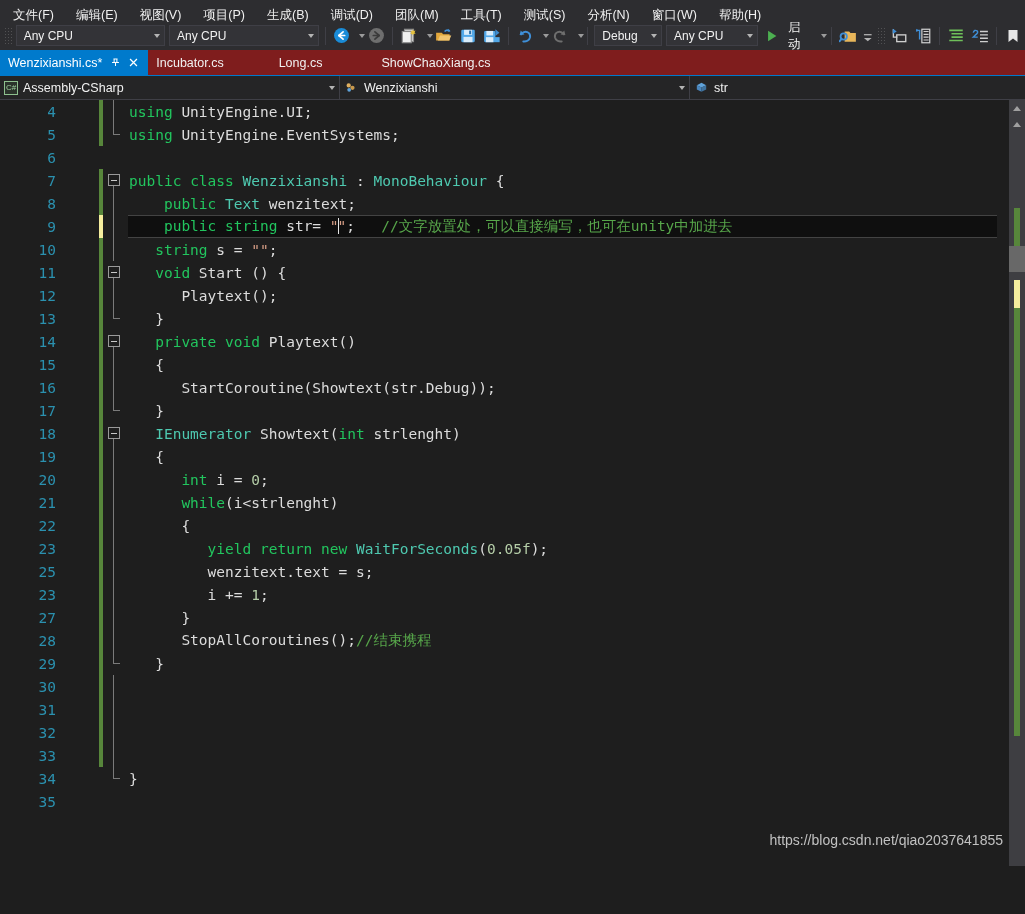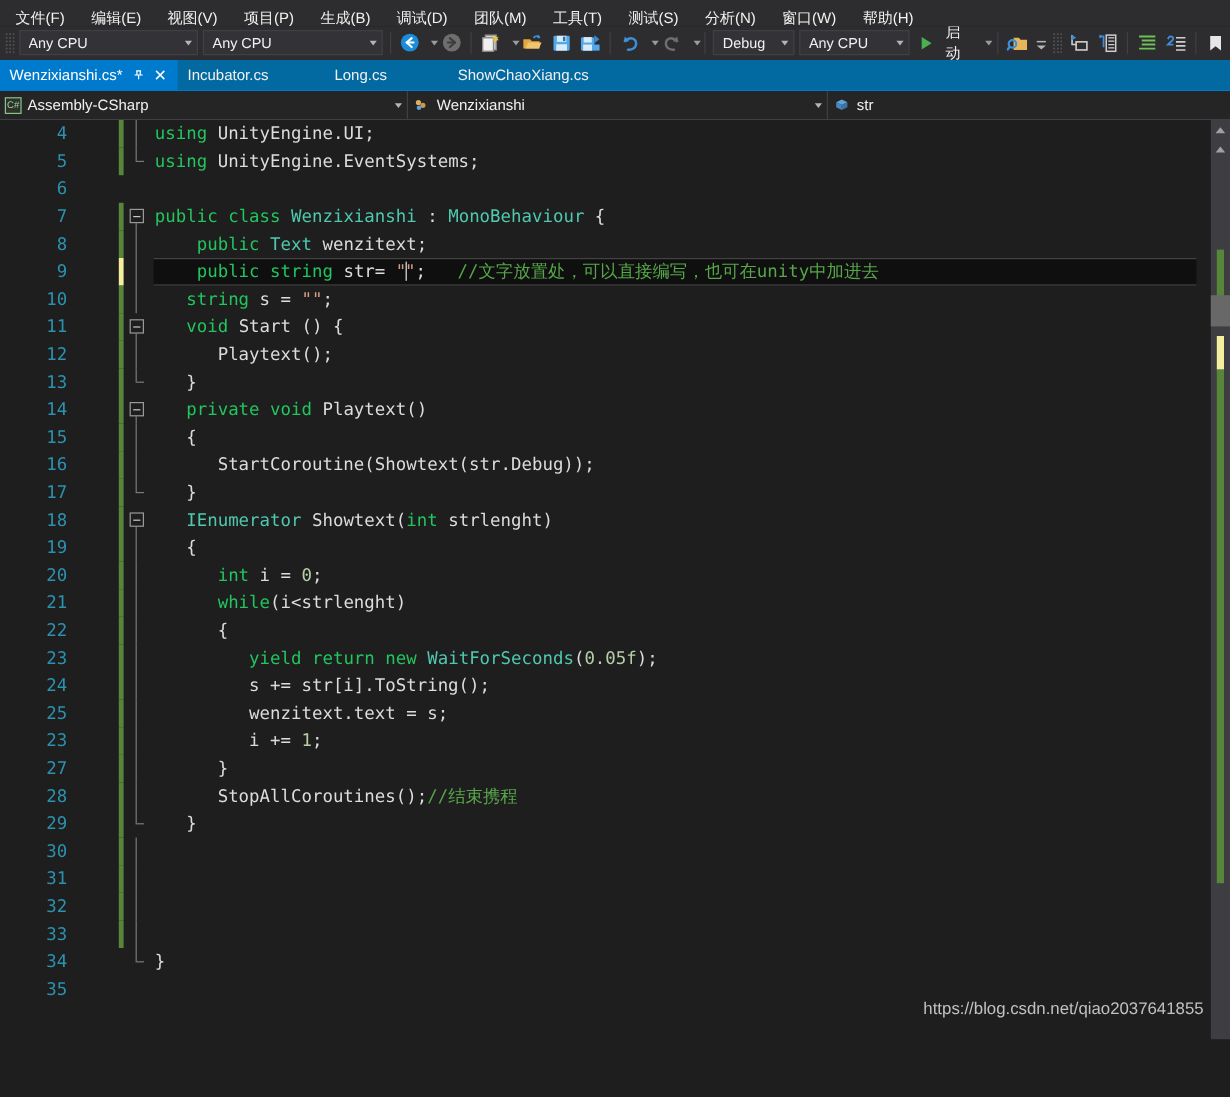--- a/index.html
+++ b/index.html
@@ -71,21 +71,21 @@
     height: 24px; min-width: 24px;
     display: flex; align-items: center; justify-content: center;
     padding: 0 2px;
   }
   .tb-drop { width: 11px; display:flex; align-items:center; justify-content:center; height:24px; }
   .run-label { color: #f1f1f1; font-size: 12.5px; padding: 0 4px; }
 
   
   #tabbar {
     height: 26px;
-    background: #0369a1;
+    background: #7f1d1d;
     display: flex;
     align-items: stretch;
     border-bottom: 1px solid #007acc;
   }
   .tab {
     display: flex; align-items: center;
     padding: 0 9px 0 8px;
     font-size: 12.5px;
     color: #f1f1f1;
     white-space: nowrap;
@@ -534,21 +534,20 @@
       <div class="code-line"><div class="gutter-num">14</div><div class="changebar cb-green"></div><div class="foldcol"><div class="vline half-bot"></div><div class="fold-box"></div></div><div class="codetext"><span class="txt">   </span><span class="kw">private</span><span class="txt"> </span><span class="kw">void</span><span class="txt"> Playtext()</span></div></div>
       <div class="code-line"><div class="gutter-num">15</div><div class="changebar cb-green"></div><div class="foldcol"><div class="vline"></div></div><div class="codetext"><span class="brace">   {</span></div></div>
       <div class="code-line"><div class="gutter-num">16</div><div class="changebar cb-green"></div><div class="foldcol"><div class="vline"></div></div><div class="codetext"><span class="txt">      StartCoroutine</span><span class="op">(Showtext(str.Debug));</span></div></div>
       <div class="code-line"><div class="gutter-num">17</div><div class="changebar cb-green"></div><div class="foldcol"><div class="vline half-top"></div><div class="vline-end"></div></div><div class="codetext"><span class="brace">   }</span></div></div>
       <div class="code-line"><div class="gutter-num">18</div><div class="changebar cb-green"></div><div class="foldcol"><div class="vline half-bot"></div><div class="fold-box"></div></div><div class="codetext"><span class="txt">   </span><span class="type">IEnumerator</span><span class="txt"> Showtext(</span><span class="kw">int</span><span class="txt"> strlenght)</span></div></div>
       <div class="code-line"><div class="gutter-num">19</div><div class="changebar cb-green"></div><div class="foldcol"><div class="vline"></div></div><div class="codetext"><span class="brace">   {</span></div></div>
       <div class="code-line"><div class="gutter-num">20</div><div class="changebar cb-green"></div><div class="foldcol"><div class="vline"></div></div><div class="codetext"><span class="txt">      </span><span class="kw">int</span><span class="txt"> i = </span><span class="num">0</span><span class="op">;</span></div></div>
       <div class="code-line"><div class="gutter-num">21</div><div class="changebar cb-green"></div><div class="foldcol"><div class="vline"></div></div><div class="codetext"><span class="txt">      </span><span class="kw">while</span><span class="txt">(i&lt;strlenght)</span></div></div>
       <div class="code-line"><div class="gutter-num">22</div><div class="changebar cb-green"></div><div class="foldcol"><div class="vline"></div></div><div class="codetext"><span class="brace">      {</span></div></div>
       <div class="code-line"><div class="gutter-num">23</div><div class="changebar cb-green"></div><div class="foldcol"><div class="vline"></div></div><div class="codetext"><span class="txt">         </span><span class="kw">yield</span><span class="txt"> </span><span class="kw">return</span><span class="txt"> </span><span class="kw">new</span><span class="txt"> </span><span class="type">WaitForSeconds</span><span class="op">(</span><span class="num">0.05f</span><span class="op">);</span></div></div>
-      <div class="code-line"><div class="gutter-num">24</div><div class="changebar cb-green"></div><div class="foldcol"><div class="vline"></div></div><div class="codetext"><span class="txt">         s += str[i].ToString();</span></div></div>
       <div class="code-line"><div class="gutter-num">25</div><div class="changebar cb-green"></div><div class="foldcol"><div class="vline"></div></div><div class="codetext"><span class="txt">         wenzitext.text = s;</span></div></div>
       <div class="code-line"><div class="gutter-num">23</div><div class="changebar cb-green"></div><div class="foldcol"><div class="vline"></div></div><div class="codetext"><span class="txt">         i += </span><span class="num">1</span><span class="op">;</span></div></div>
       <div class="code-line"><div class="gutter-num">27</div><div class="changebar cb-green"></div><div class="foldcol"><div class="vline"></div></div><div class="codetext"><span class="brace">      }</span></div></div>
       <div class="code-line"><div class="gutter-num">28</div><div class="changebar cb-green"></div><div class="foldcol"><div class="vline"></div></div><div class="codetext"><span class="txt">      StopAllCoroutines();</span><span class="cmt">//结束携程</span></div></div>
       <div class="code-line"><div class="gutter-num">29</div><div class="changebar cb-green"></div><div class="foldcol"><div class="vline half-top"></div><div class="vline-end"></div></div><div class="codetext"><span class="brace">   }</span></div></div>
       <div class="code-line"><div class="gutter-num">30</div><div class="changebar cb-green"></div><div class="foldcol"><div class="vline"></div></div><div class="codetext"></div></div>
       <div class="code-line"><div class="gutter-num">31</div><div class="changebar cb-green"></div><div class="foldcol"><div class="vline"></div></div><div class="codetext"></div></div>
       <div class="code-line"><div class="gutter-num">32</div><div class="changebar cb-green"></div><div class="foldcol"><div class="vline"></div></div><div class="codetext"></div></div>
       <div class="code-line"><div class="gutter-num">33</div><div class="changebar cb-green"></div><div class="foldcol"><div class="vline"></div></div><div class="codetext"></div></div>
       <div class="code-line"><div class="gutter-num">34</div><div class="changebar cb-none"></div><div class="foldcol"><div class="vline half-top"></div><div class="vline-end"></div></div><div class="codetext"><span class="brace">}</span></div></div>

